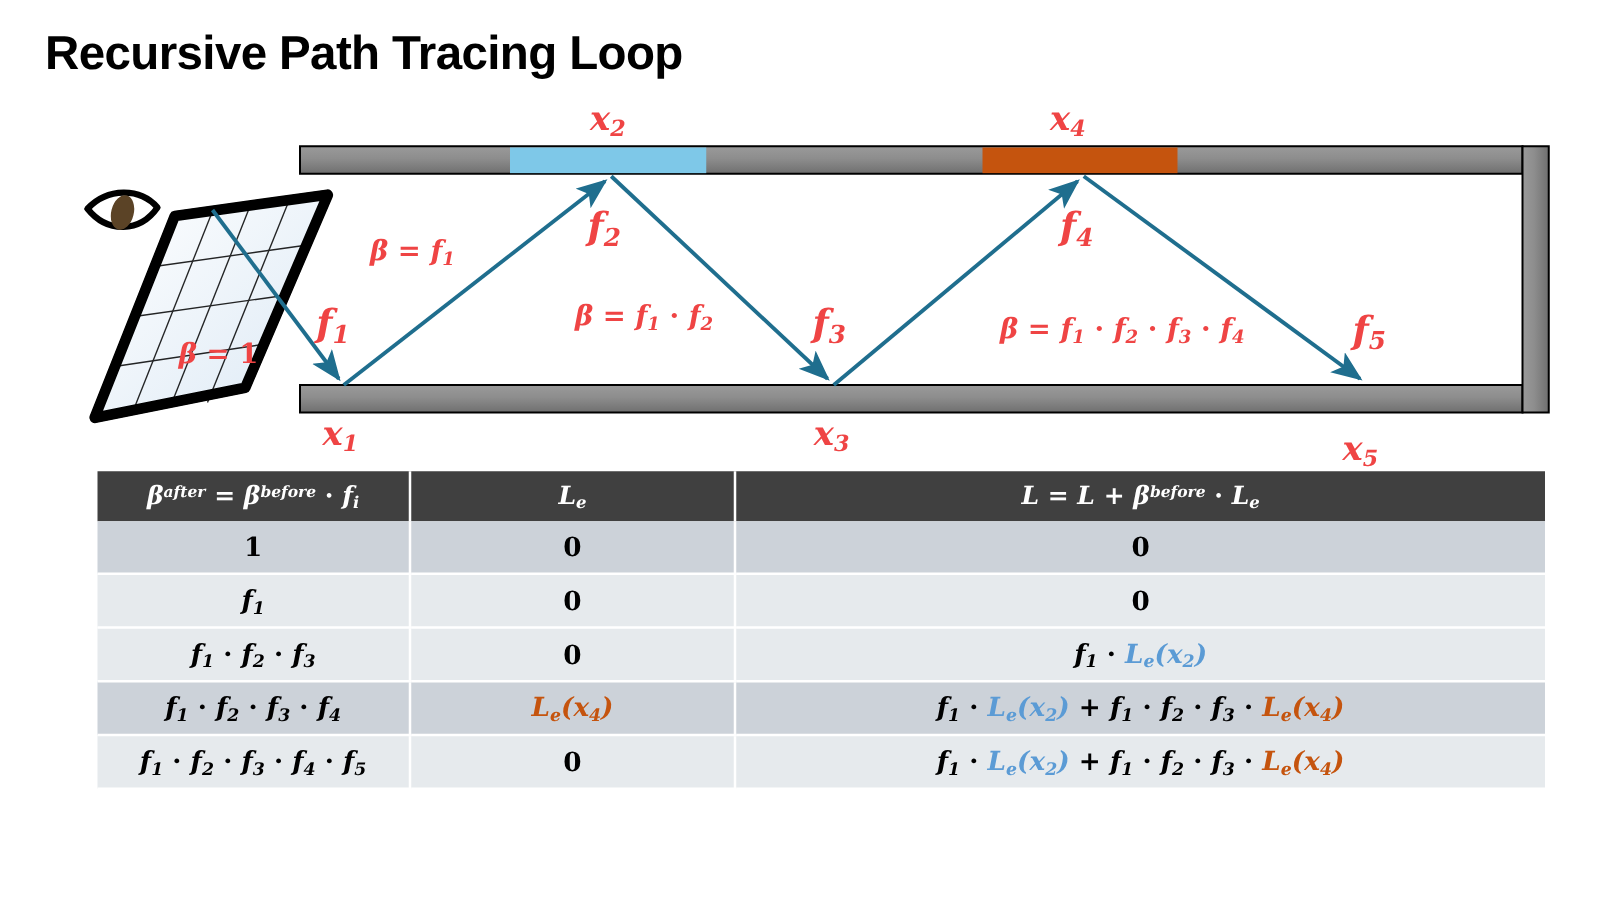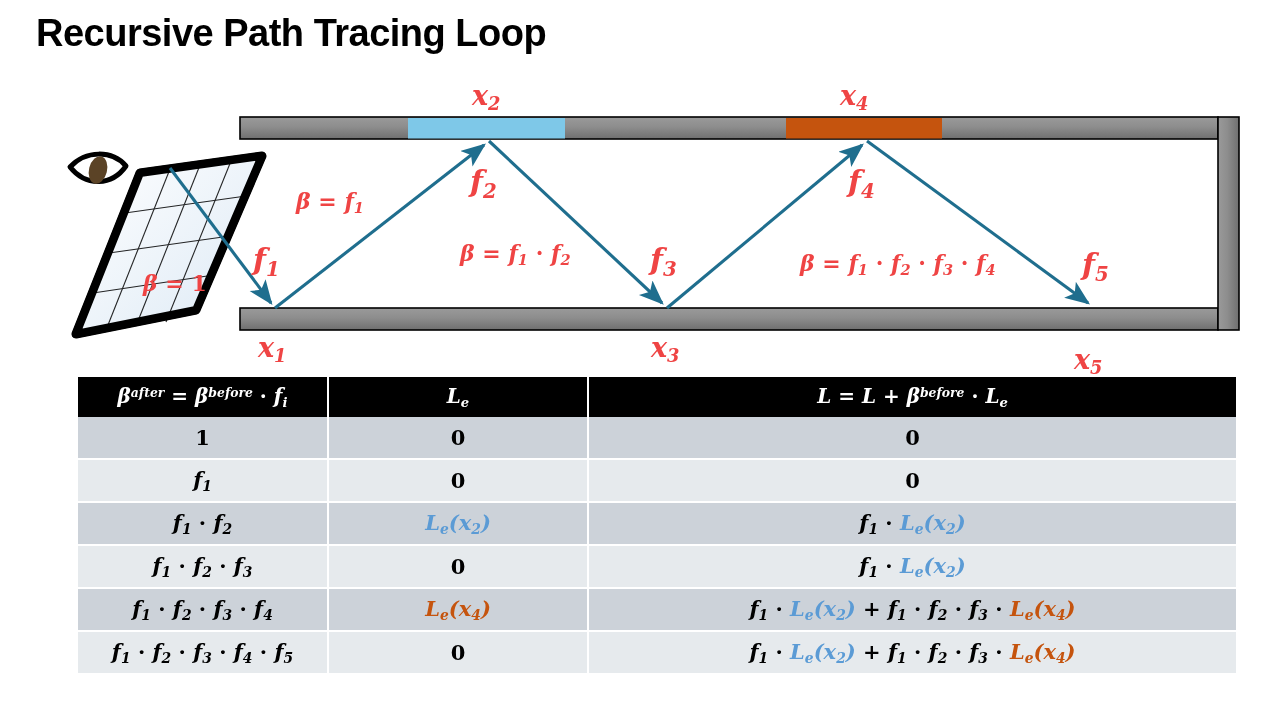--- a/index.html
+++ b/index.html
@@ -4,21 +4,21 @@
 <style>
   html,body{margin:0;padding:0;}
   body{
     width:1280px;height:720px;position:relative;overflow:hidden;
     background:#ffffff;
     font-family:"Liberation Sans", sans-serif;
   }
 
   
   .title{
-    position:absolute;left:36px;top:12px;
+    position:absolute;left:36px;top:22px;
     font-size:38px;font-weight:bold;color:#000;
     letter-spacing:-0.5px;white-space:nowrap;
   }
 
   
   .scene{position:absolute;left:0;top:0;width:1280px;height:370px;}
   .scene svg{position:absolute;left:0;top:0;}
 
   
   .m{
@@ -35,21 +35,21 @@
 
   
   .tbl{
     position:absolute;left:78px;top:377px;width:1158px;
     border-collapse:collapse;table-layout:fixed;
   }
   .tbl col.c1{width:250px;}
   .tbl col.c2{width:260px;}
   .tbl col.c3{width:648px;}
   .tbl th{
-    background:#000000;color:#ffffff;
+    background:#404040;color:#ffffff;
     height:40px;font-weight:bold;
     font-family:"DejaVu Serif", serif;font-style:italic;
     font-size:20px;text-align:center;border:none;
     border-right:2px solid #ffffff;padding:0;
   }
   .tbl th:last-child{border-right:none;}
   .tbl td{
     height:41px;text-align:center;padding:0;border:none;
     border-right:2px solid #ffffff;
     border-bottom:2px solid #ffffff;
@@ -185,25 +185,20 @@
     <tr class="odd">
       <td><span class="up">1</span></td>
       <td><span class="up">0</span></td>
       <td><span class="up">0</span></td>
     </tr>
     <tr class="even">
       <td>f<sub>1</sub></td>
       <td><span class="up">0</span></td>
       <td><span class="up">0</span></td>
     </tr>
-    <tr class="odd">
-      <td>f<sub>1</sub> <span class="up">·</span> f<sub>2</sub></td>
-      <td><span class="blue">L<sub>e</sub>(x<sub>2</sub>)</span></td>
-      <td>f<sub>1</sub> <span class="up">·</span> <span class="blue">L<sub>e</sub>(x<sub>2</sub>)</span></td>
-    </tr>
     <tr class="even">
       <td>f<sub>1</sub> <span class="up">·</span> f<sub>2</sub> <span class="up">·</span> f<sub>3</sub></td>
       <td><span class="up">0</span></td>
       <td>f<sub>1</sub> <span class="up">·</span> <span class="blue">L<sub>e</sub>(x<sub>2</sub>)</span></td>
     </tr>
     <tr class="odd">
       <td>f<sub>1</sub> <span class="up">·</span> f<sub>2</sub> <span class="up">·</span> f<sub>3</sub> <span class="up">·</span> f<sub>4</sub></td>
       <td><span class="orange">L<sub>e</sub>(x<sub>4</sub>)</span></td>
       <td>f<sub>1</sub> <span class="up">·</span> <span class="blue">L<sub>e</sub>(x<sub>2</sub>)</span> <span class="up">+</span> f<sub>1</sub> <span class="up">·</span> f<sub>2</sub> <span class="up">·</span> f<sub>3</sub> <span class="up">·</span> <span class="orange">L<sub>e</sub>(x<sub>4</sub>)</span></td>
     </tr>

